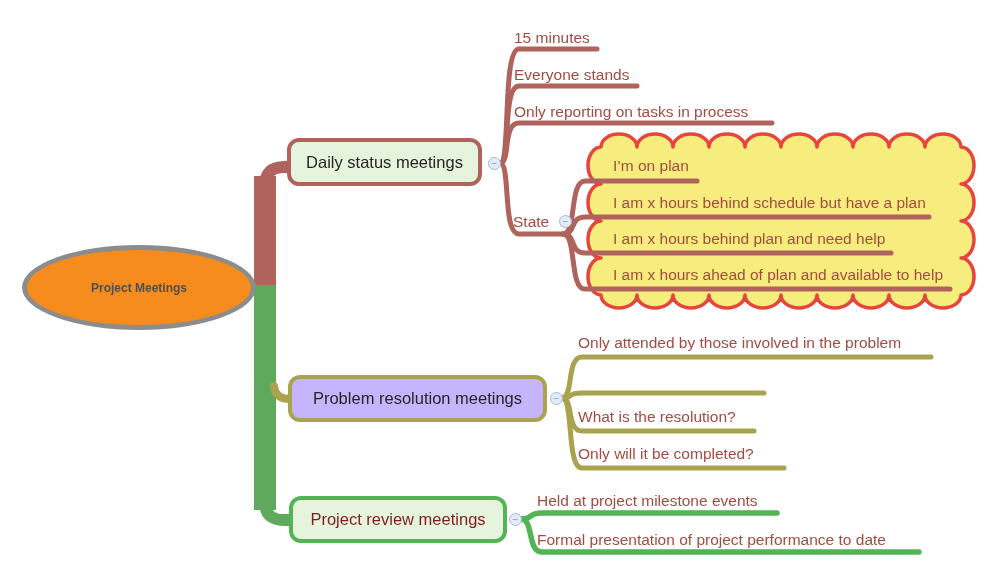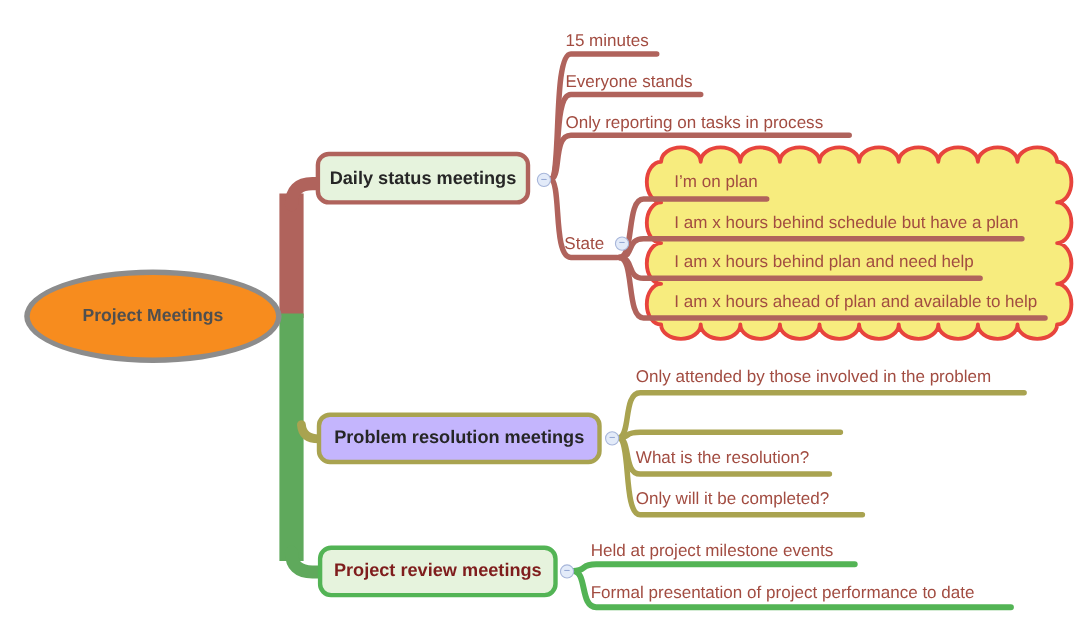--- a/index.html
+++ b/index.html
@@ -4,26 +4,26 @@
 <style>
   html,body{margin:0;padding:0;background:#fff;}
   .canvas{
     position:relative;width:986px;height:573px;background:#ffffff;overflow:hidden;
     font-family:"Liberation Sans", sans-serif;
   }
   svg.links{position:absolute;left:0;top:0;width:986px;height:573px;}
   .root-topic{
     position:absolute;left:22px;top:245px;width:234px;height:85px;
     border-radius:50%;display:flex;align-items:center;justify-content:center;
-    font-weight:bold;font-size:16px;box-sizing:border-box;border:5px solid #8c8c8c;
+    font-weight:bold;font-size:12px;box-sizing:border-box;border:5px solid #8c8c8c;
     background:#f78c1e;color:#4f4f4f;white-space:nowrap;cursor:default;
   }
   .topic{
     position:absolute;display:flex;align-items:center;justify-content:center;
-    border-radius:12px;font-weight:bold;font-size:16.5px;box-sizing:border-box;
+    border-radius:12px;font-weight:normal;font-size:16.5px;box-sizing:border-box;
     background:#e6f3dd;color:#262626;white-space:nowrap;cursor:default;
   }
   .topic.daily{left:287px;top:138px;width:195px;height:48px;border:4px solid #b0635c;}
   .topic.problem{left:288px;top:375px;width:259px;height:47px;border:4px solid #a9a350;}
   .topic.review{left:289px;top:496px;width:218px;height:47px;border:4px solid #53b455;}
   .sub{
     position:absolute;font-size:15.5px;line-height:19px;color:#a24c41;
     white-space:nowrap;cursor:default;
   }
   .collapse{

